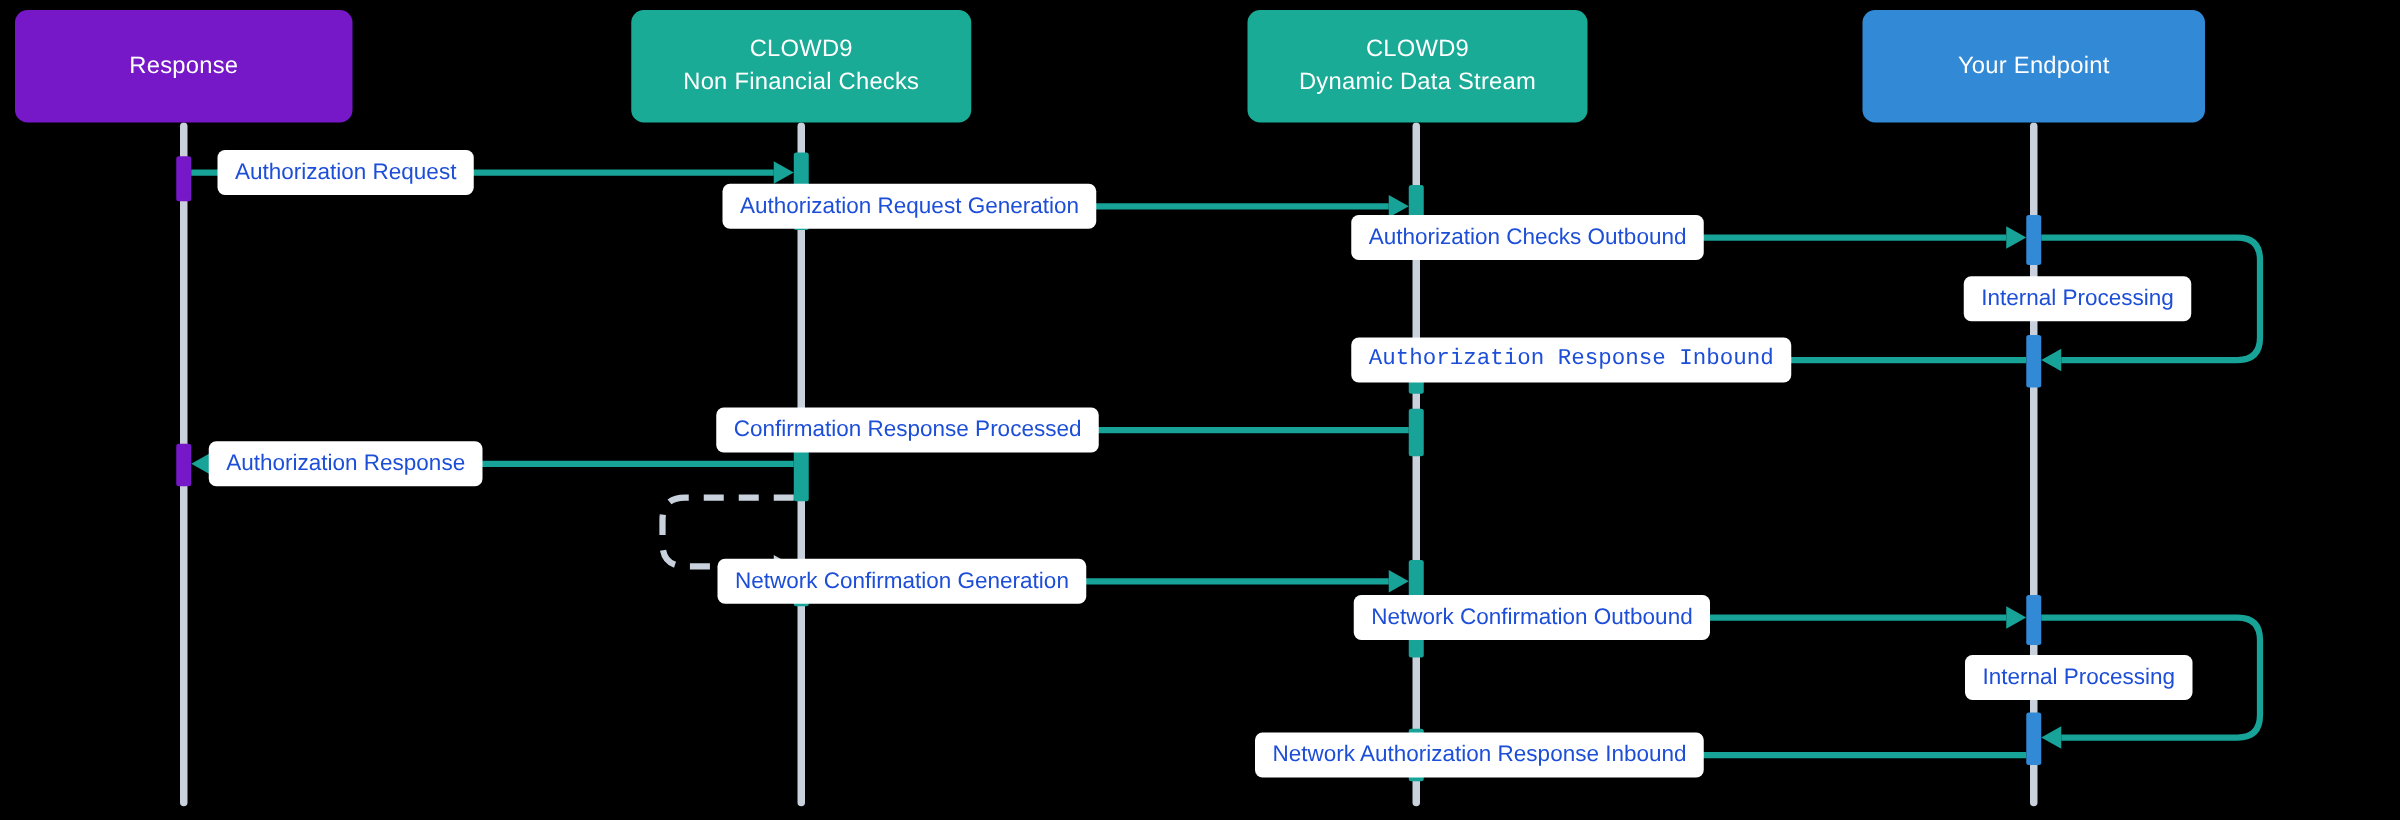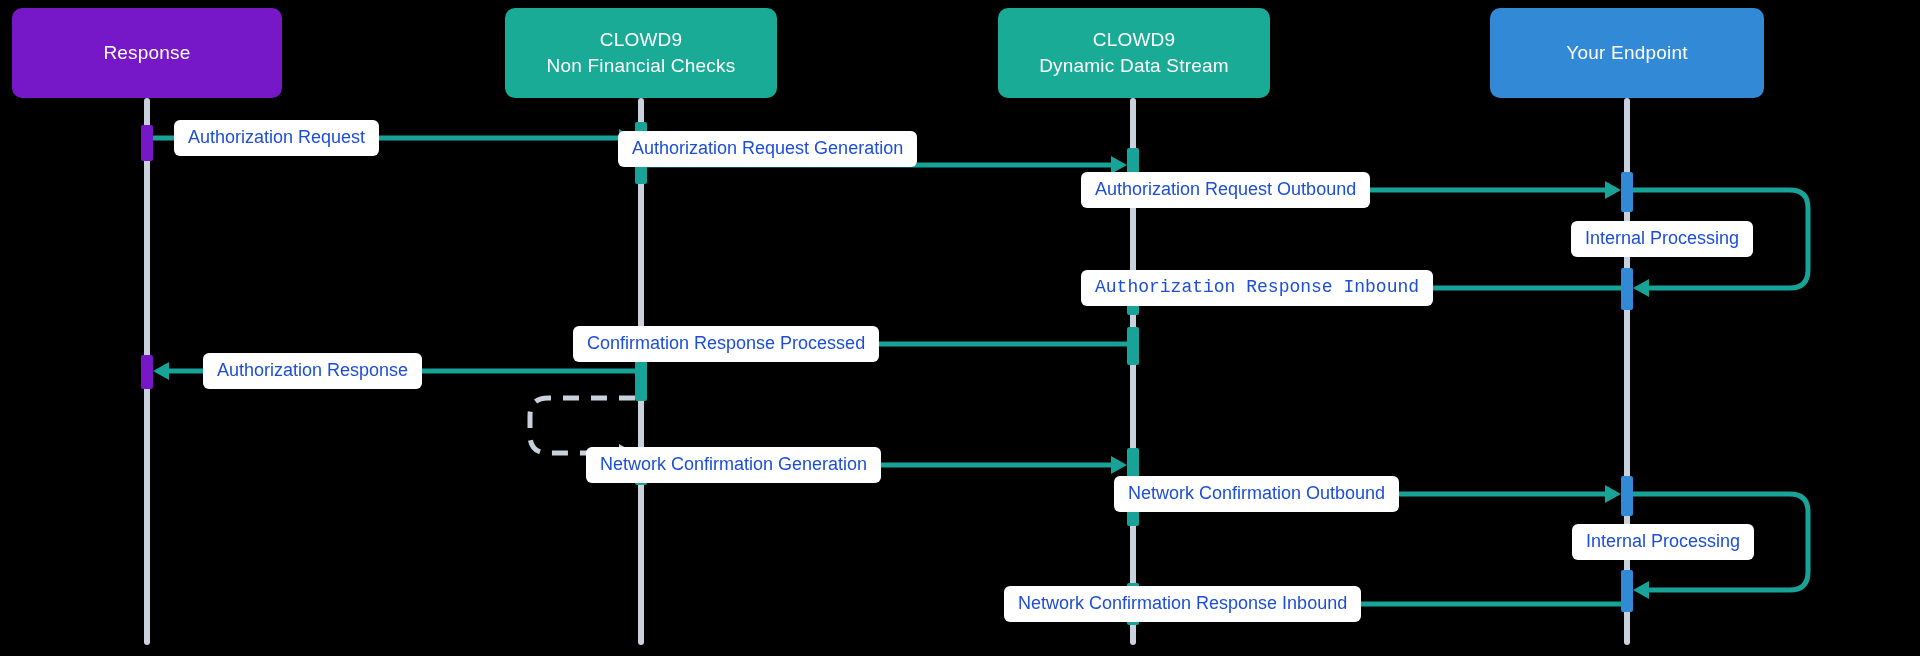--- a/index.html
+++ b/index.html
@@ -92,30 +92,30 @@
         <path d="M 1633 494 H 1790 Q 1808 494 1808 512 V 572 Q 1808 590 1790 590 H 1649" fill="none" stroke="#17a398" stroke-width="5" stroke-linecap="butt" stroke-linejoin="round"></path>
         <polygon points="1633,590 1649,581 1649,599" fill="#17a398"></polygon>
       </g>
       <g>
         <line x1="1621" y1="604" x2="1155" y2="604" stroke="#17a398" stroke-width="5" stroke-linecap="butt"></line>
         <polygon points="1139,604 1155,595 1155,613" fill="#17a398"></polygon>
       </g>
     </svg>
   <div id="labels">
       <div class="msglabel" style="visibility: visible; left: 174px; top: 120px;">Authorization Request</div>
-      <div class="msglabel" style="visibility: visible; left: 578px; top: 131px; margin-left: 40px;">Authorization Request Generation</div>
-      <div class="msglabel" style="visibility: visible; left: 1081px; top: 172px;">Authorization Request Outbound</div>
+      <div class="msglabel" style="visibility: visible; left: 578px; top: 147px;">Authorization Request Generation</div>
+      <div class="msglabel" style="visibility: visible; left: 1081px; top: 172px;">Authorization Checks Outbound</div>
       <div class="msglabel" style="visibility: visible; left: 1571px; top: 221px;">Internal Processing</div>
       <div class="msglabel" style="visibility: visible; left: 1081px; top: 270px; font-family: Liberation Mono, monospace;">Authorization Response Inbound</div>
       <div class="msglabel" style="visibility: visible; left: 573px; top: 326px;">Confirmation Response Processed</div>
-      <div class="msglabel" style="visibility: visible; left: 167px; top: 353px; margin-left: 36px;">Authorization Response</div>
-      <div class="msglabel" style="visibility: visible; left: 574px; top: 447px; margin-left: 12px;">Network Confirmation Generation</div>
-      <div class="msglabel" style="visibility: visible; left: 1114px; top: 476px;">Network Confirmation Outbound</div>
+      <div class="msglabel" style="visibility: visible; left: 167px; top: 353px;">Authorization Response</div>
+      <div class="msglabel" style="visibility: visible; left: 574px; top: 447px;">Network Confirmation Generation</div>
+      <div class="msglabel" style="visibility: visible; left: 1083px; top: 476px;">Network Confirmation Outbound</div>
       <div class="msglabel" style="visibility: visible; left: 1572px; top: 524px;">Internal Processing</div>
-      <div class="msglabel" style="visibility: visible; left: 1004px; top: 586px;">Network Confirmation Response Inbound</div>
+      <div class="msglabel" style="visibility: visible; left: 1004px; top: 586px;">Network Authorization Response Inbound</div>
     </div>
   <div id="boxes">
       <div class="participant" style="left: 12px; top: 8px; width: 270px; height: 90px; background: rgb(119, 24, 200);">
         <span class="pname">Response</span>
       </div>
       <div class="participant" style="left: 505px; top: 8px; width: 272px; height: 90px; background: rgb(26, 171, 150);">
         <span class="pname">CLOWD9
 Non Financial Checks</span>
       </div>
       <div class="participant" style="left: 998px; top: 8px; width: 272px; height: 90px; background: rgb(26, 171, 150);">

